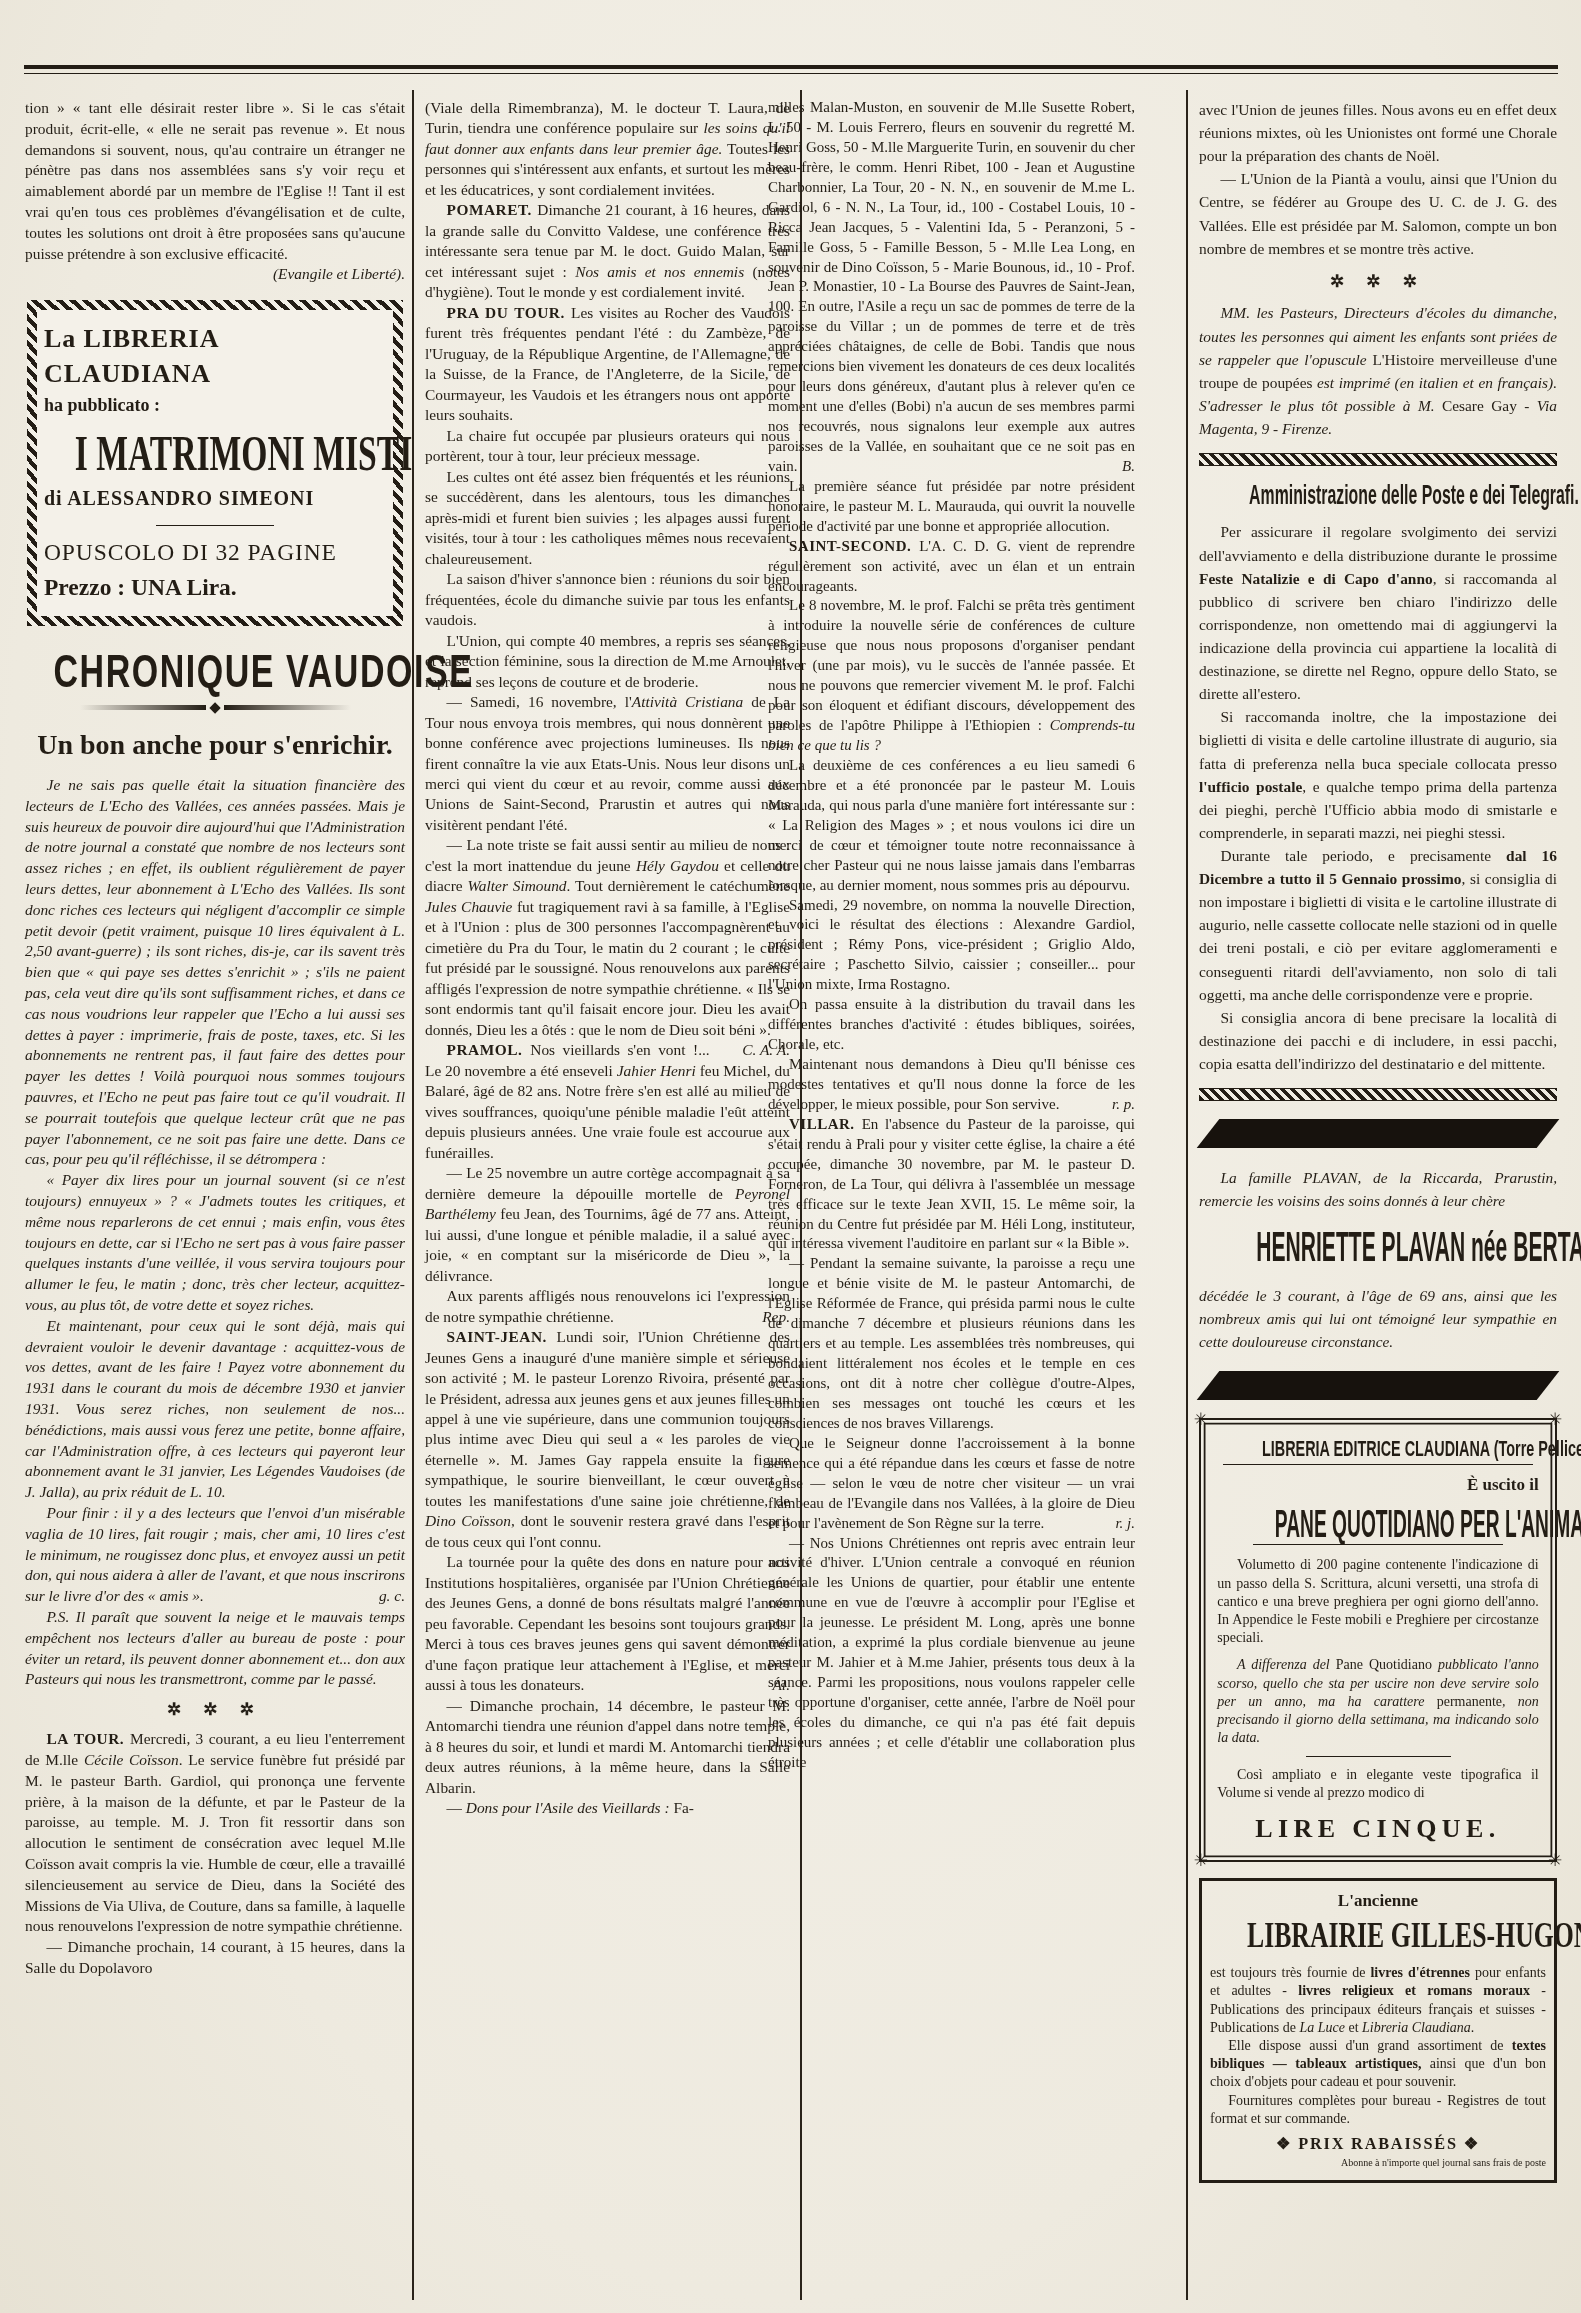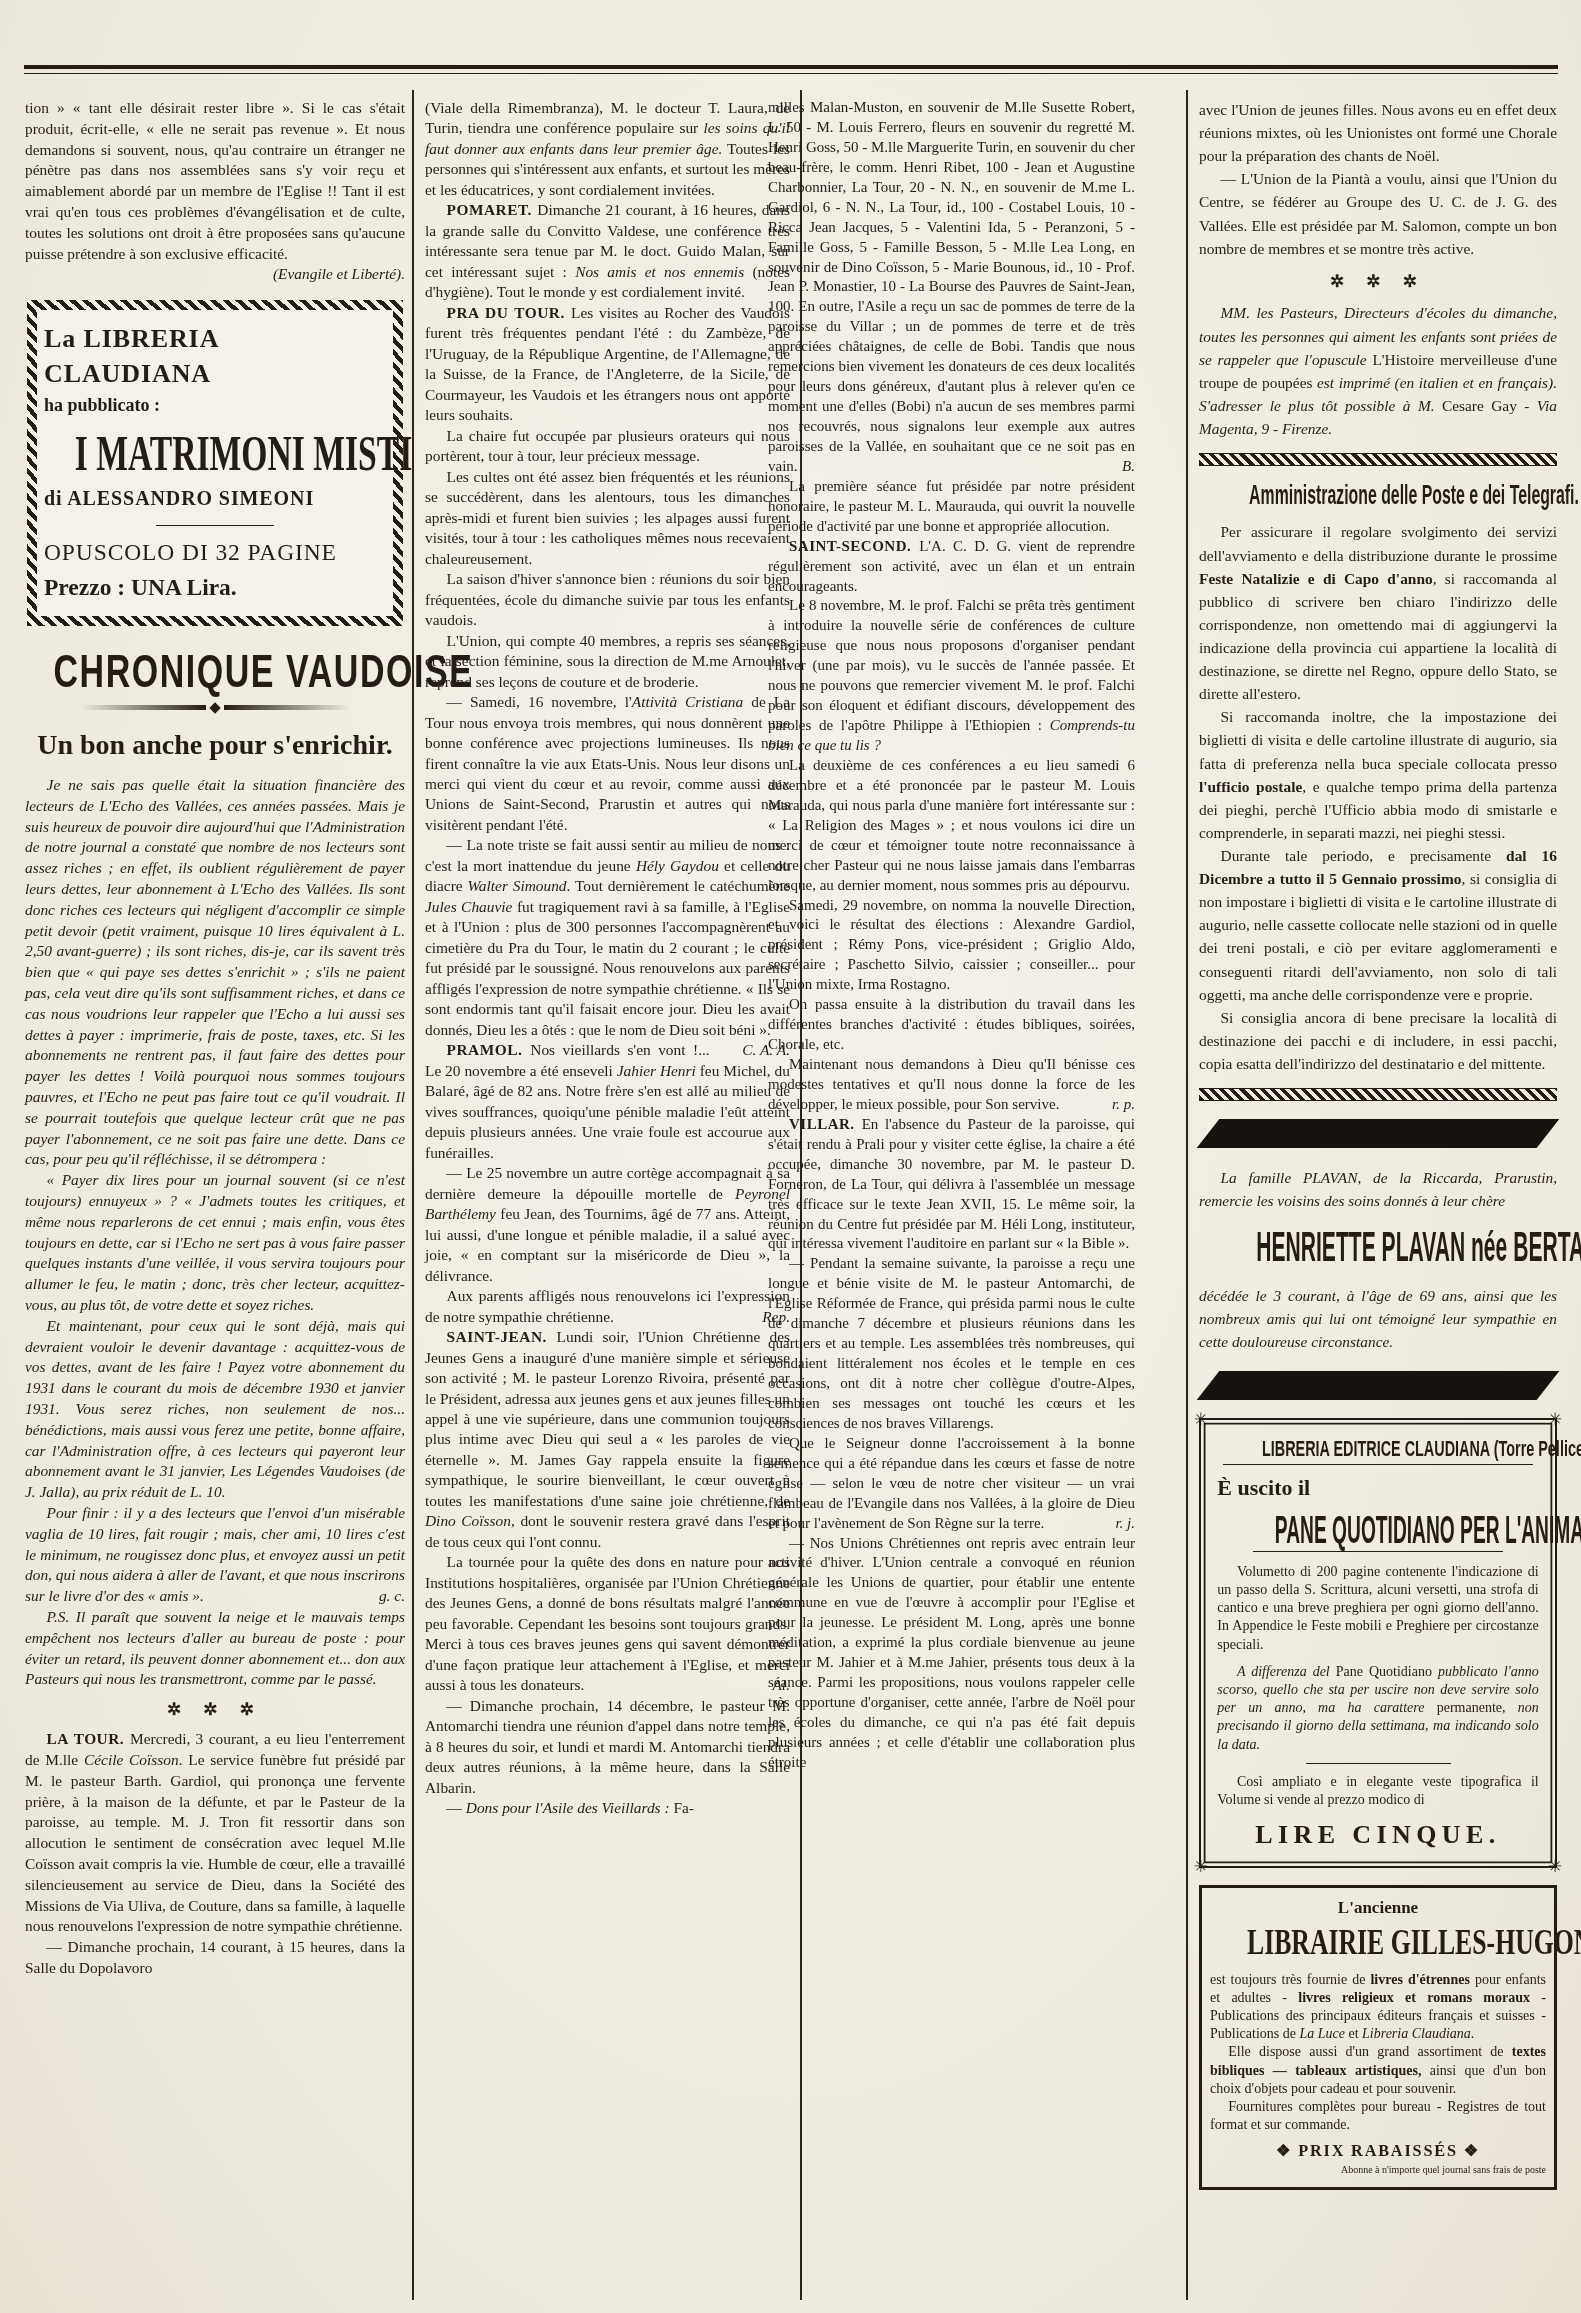--- a/index.html
+++ b/index.html
@@ -75,21 +75,21 @@
 
   .panebox{position:relative;margin:12.7px 0 0;border:2.7px solid #231d15;
            box-shadow:inset 0 0 0 2.7px #f2efe6,inset 0 0 0 4.5px #231d15;
            padding:14.5px 16.3px 12.7px;font-size:14px;line-height:1.3;}
   .corner{position:absolute;font-size:17px;line-height:1;color:#231d15;}
   .c-tl{top:-9px;left:-7.2px;} .c-tr{top:-9px;right:-7.2px;}
   .c-bl{bottom:-9px;left:-7.2px;} .c-br{bottom:-9px;right:-7.2px;}
   .pane-head{text-align:center;font-family:"Liberation Sans","DejaVu Sans",sans-serif;font-weight:700;
              font-size:20px;transform:scale(.72,1.1);white-space:nowrap;margin:0 0 1.8px;}
   .pane-headrule{border-top:1.4px solid #231d15;margin:3.6px 5.4px 9px;}
-  .pane-issued{text-align:left;font-weight:700;font-size:22px;margin:3.6px 0 5.4px;}
+  .pane-issued{text-align:right;font-weight:700;font-size:17px;margin:3.6px 0 5.4px;}
   .pane-title{text-align:center;font-family:"Liberation Sans","DejaVu Sans",sans-serif;font-weight:700;
               font-size:30px;transform:scale(.64,1.3);white-space:nowrap;margin:7.2px 0 1.8px;}
   .pane-titlerule{border-top:1.8px solid #231d15;margin:1.8px 36px 11px;}
   .pane-p{margin:0 0 9px;text-indent:1.4em;}
   .pane-rule{width:145px;border-top:1.4px solid #231d15;margin:9px auto;}
   .pane-price{text-align:center;font-weight:700;font-size:26px;letter-spacing:5.4px;margin:7.2px 0 1.8px;}
 
   .gillesbox{margin:16.3px 0 0;border:3.6px solid #231d15;padding:9px 8px 11px;font-size:14px;line-height:1.3;}
   .gil-l1{text-align:center;font-weight:700;font-size:17px;margin:0;}
   .gil-title{text-align:center;font-weight:700;font-size:33px;transform:scale(.78,1.1);white-space:nowrap;margin:1.8px 0 7.2px;}

